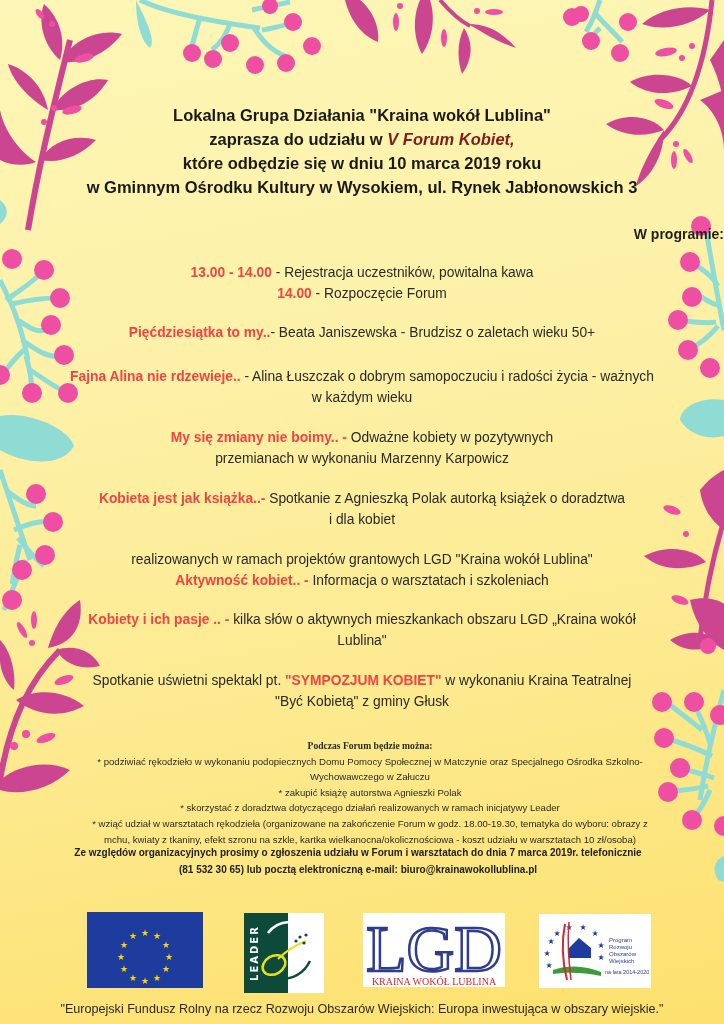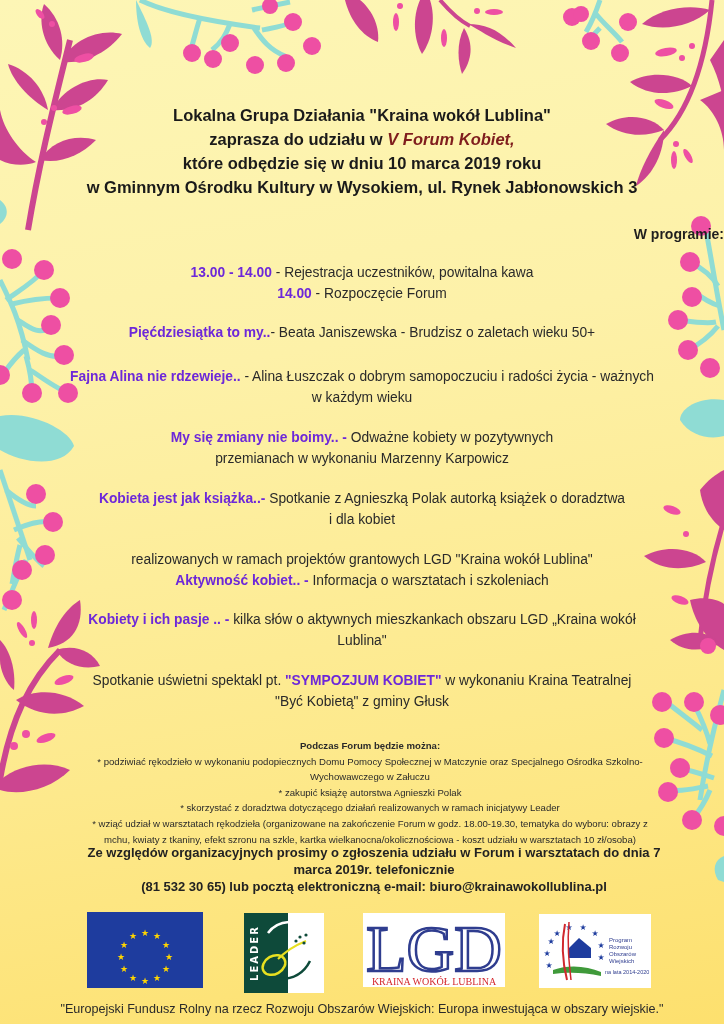--- a/index.html
+++ b/index.html
@@ -9,24 +9,24 @@
     font-family: "Liberation Sans", sans-serif;
     color: #1f1f1f;
   }
   .deco { position: absolute; left: 0; top: 0; width: 724px; height: 1024px; pointer-events: none; }
   .content { position: absolute; left: 0; top: 0; width: 724px; }
   .header { position: absolute; top: 103px; left: 0; width: 724px; text-align: center;
     font-weight: bold; font-size: 16.5px; line-height: 24px; color: #1a1a1a; }
   .header .accent { color: #7f1d1d; font-style: italic; }
   .program-title { position: absolute; top: 226px; width: 724px; text-align: right; font-weight: bold; font-size: 14px; }
   .block { position: absolute; left: 0; width: 724px; text-align: center; font-size: 13.8px; line-height: 21px; color: #2a2a2a; }
-  .block b { color: #6d28d9; }
+  .block b { color: #ef4444; }
   .small { position: absolute; left: 80px; width: 580px; text-align: center; font-size: 9.6px; line-height: 15.6px; color: #2a2a2a; }
-  .small .t { font-weight: bold; }
-  .contact { position: absolute; left: 84px; width: 580px; top: 844px; text-align: center; font-size: 13px; line-height: 17px; font-weight: bold; color: #222; }
+  .small .t { font-weight: bold; font-family: Liberation Serif, serif; }
+  .contact { position: absolute; left: 68px; width: 580px; top: 844px; text-align: center; font-size: 10px; line-height: 17px; font-weight: bold; color: #222; }
   .logos { position: absolute; top: 910px; left: 0; width: 724px; height: 80px; }
   .logo { position: absolute; }
   .footer { position: absolute; top: 1002px; left: 0; width: 724px; text-align: center; font-size: 12.6px; color: #2a2a2a; }
 </style>
 </head>
 <body>
 
 <svg class="deco" viewBox="0 0 724 1024" xmlns="http://www.w3.org/2000/svg">
   <defs>
     <g id="leaf">

